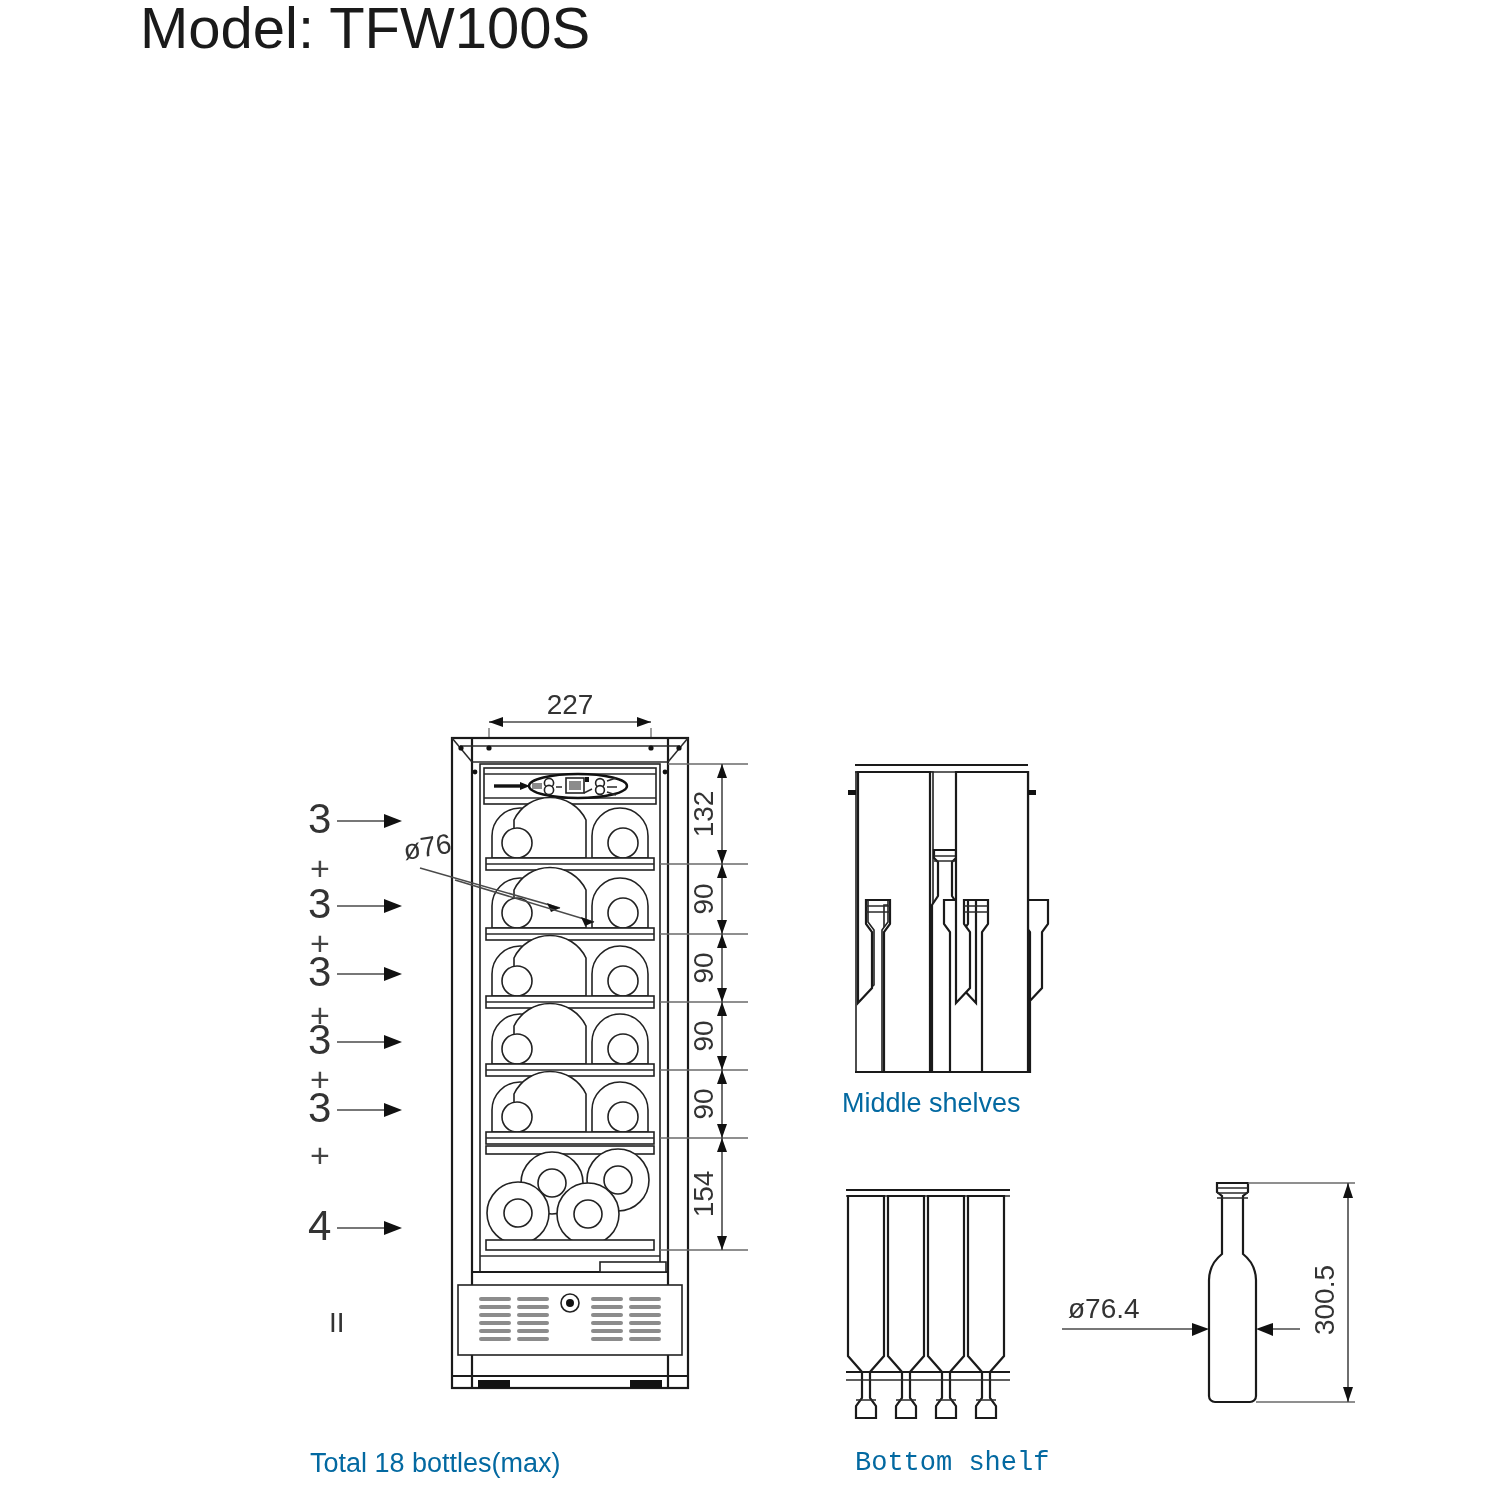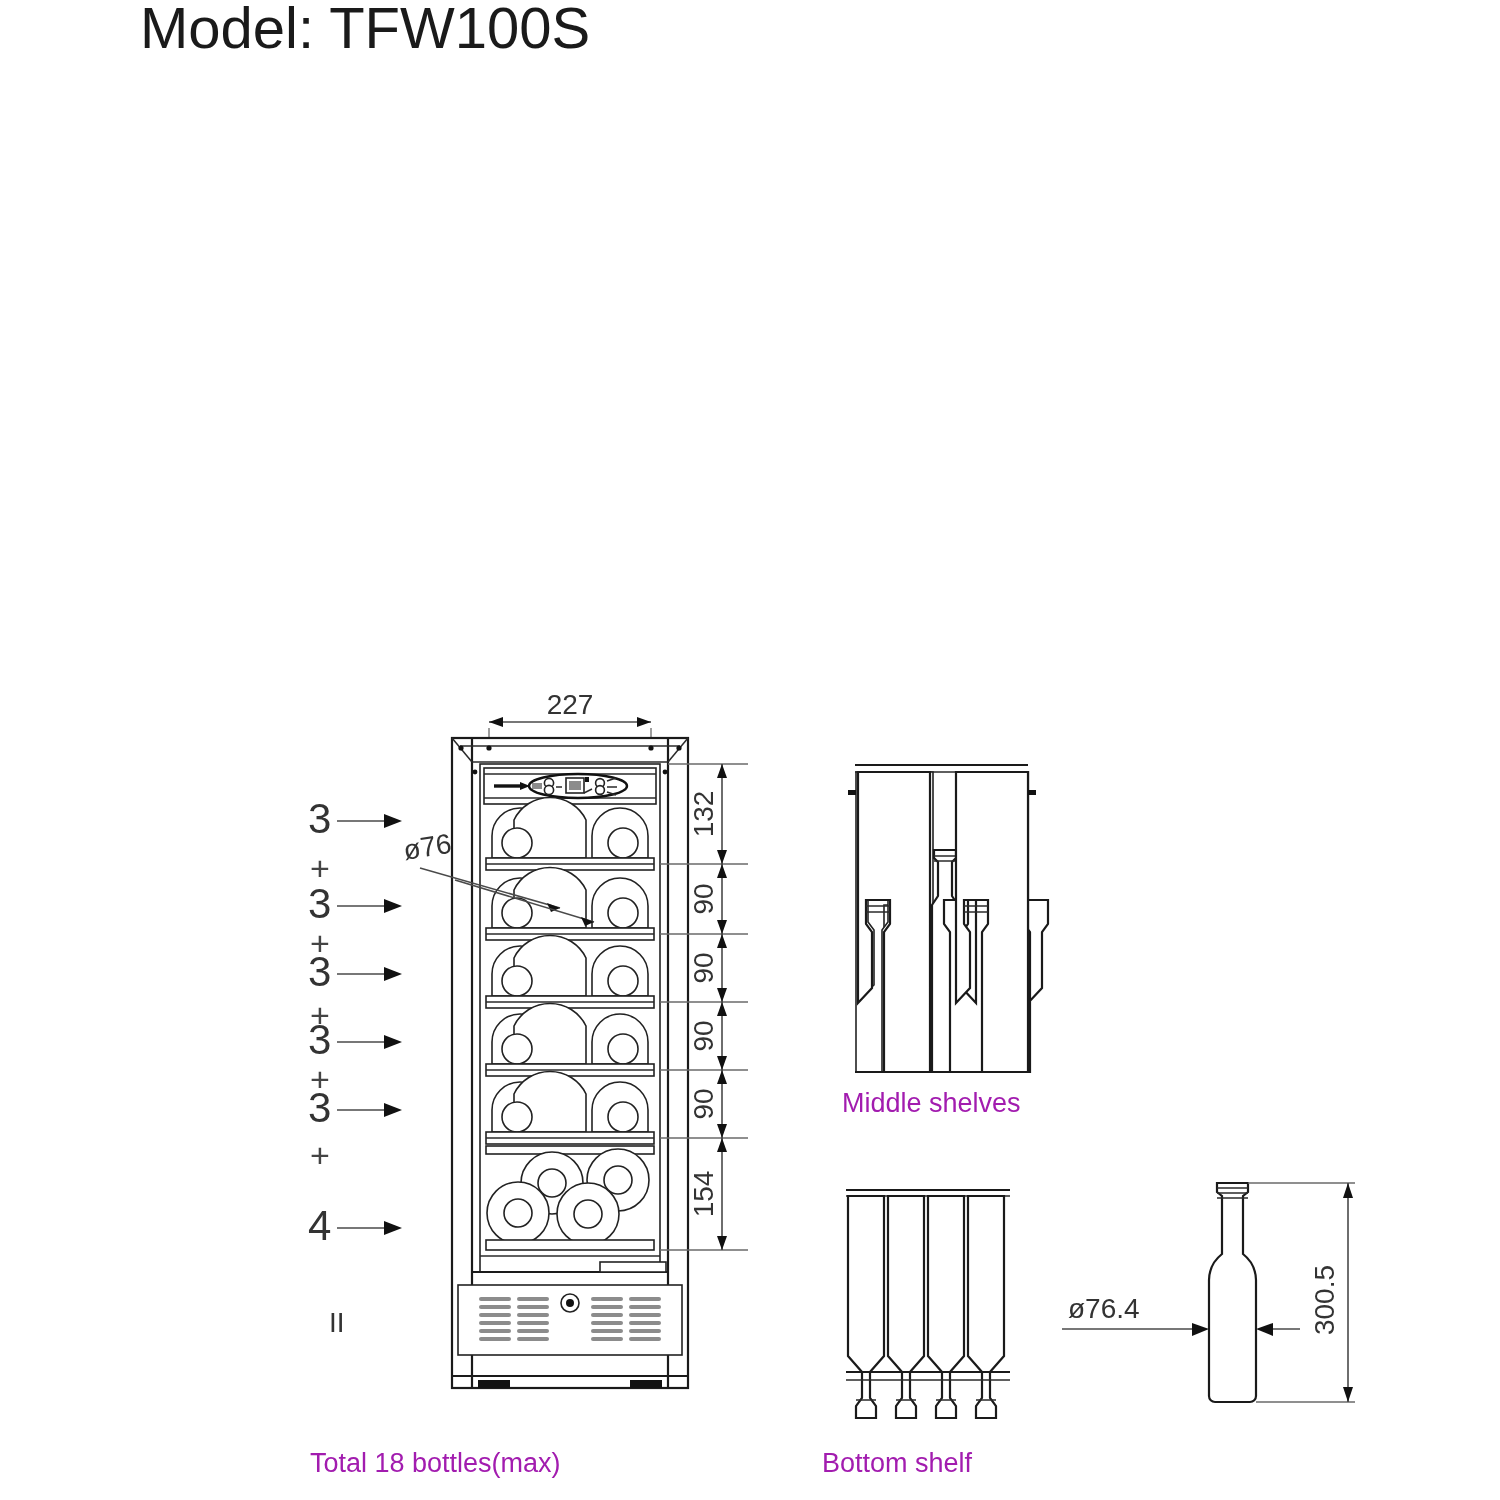--- a/index.html
+++ b/index.html
@@ -7,25 +7,25 @@
     width:1500px;height:1500px;position:relative;overflow:hidden;
     font-family:"Liberation Sans", sans-serif;
     color:#1a1a1a;
   }
   #page-title{
     position:absolute;left:140px;top:-6px;
     font-size:58px;font-weight:400;letter-spacing:0px;
     white-space:nowrap;
   }
   .caption{
-    position:absolute;font-size:27px;white-space:nowrap;color:#a21caf;
+    position:absolute;font-size:27px;white-space:nowrap;color:#0369a1;
   }
   #cap-total{left:310px;top:1448px;}
   #cap-middle{left:842px;top:1088px;}
-  #cap-bottom{left:822px;top:1448px;}
+  #cap-bottom{left:855px;top:1448px;font-family:Liberation Mono, monospace;}
 
   svg.layer{position:absolute;left:0;top:0;width:1500px;height:1500px;}
 
   .ln{fill:none;stroke:#1a1a1a;stroke-width:2.2;}
   .ln-thin{fill:none;stroke:#2a2a2a;stroke-width:1.5;}
   .ln-thick{fill:none;stroke:#111;stroke-width:3.4;}
   .ln-dim{fill:none;stroke:#4a4a4a;stroke-width:1.6;}
   .ln-ext{fill:none;stroke:#6a6a6a;stroke-width:1.3;}
   .shape{fill:#ffffff;stroke:#1a1a1a;stroke-width:2.2;}
   .shape-thin{fill:#ffffff;stroke:#222;stroke-width:1.6;}

